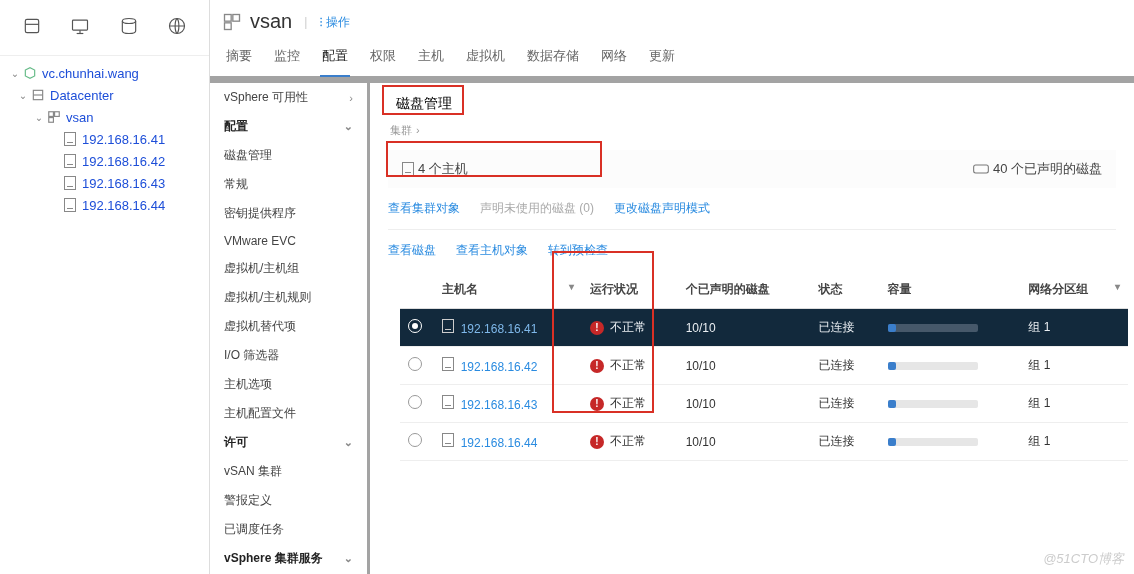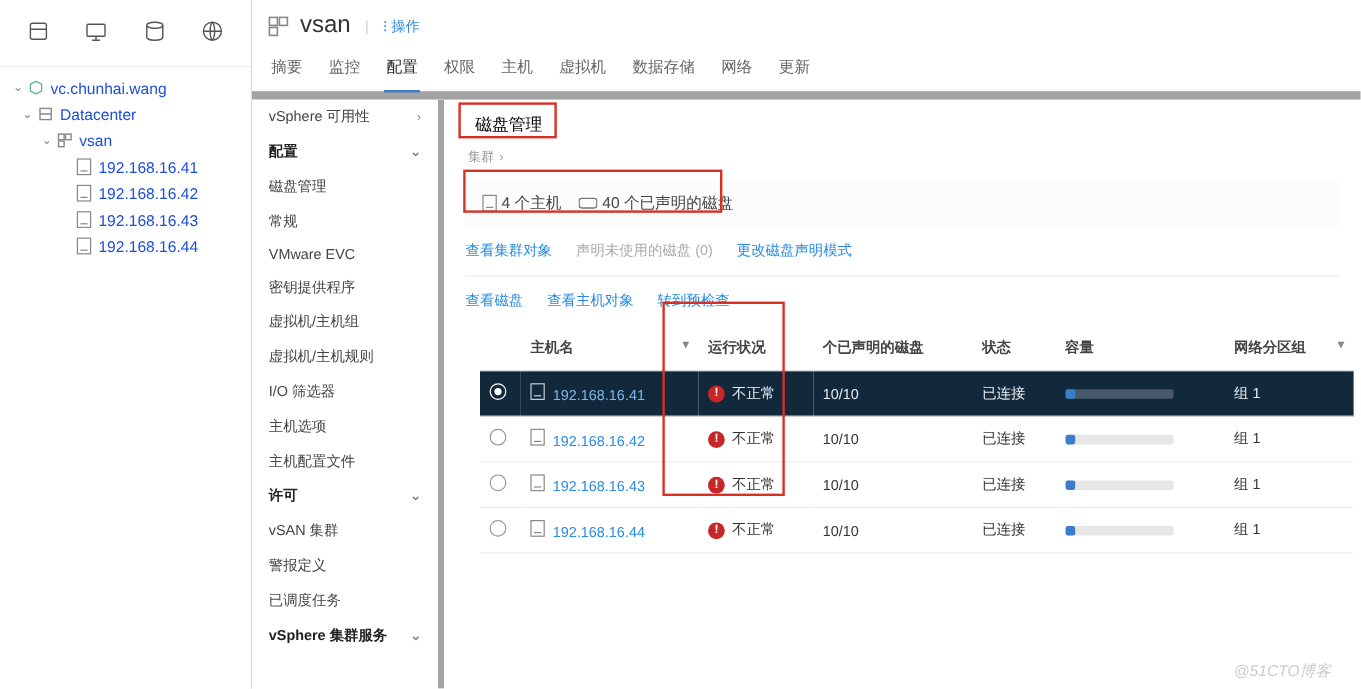--- a/index.html
+++ b/index.html
@@ -13,40 +13,40 @@
   .tree { padding: 6px 4px; font-size: 13px; color: #2a5caa; overflow: auto; flex: 1; }
   .tree-row { display: flex; align-items: center; height: 22px; padding-left: 4px; cursor: pointer; }
   .tree-caret { width: 14px; height: 14px; display: inline-flex; align-items: center; justify-content: center; color: #888; font-size: 10px; }
   .tree-icon { width: 16px; height: 16px; margin-right: 4px; display: inline-flex; align-items: center; justify-content: center; }
   .lvl1 { padding-left: 12px; }
   .lvl2 { padding-left: 28px; }
   .lvl3 { padding-left: 44px; }
   .tree-label { color: #1d4ed8; }
   
   
-  .mid-panel { width: 160px; border-right: 5px solid #a3a3a3; background: #fff; overflow: auto; font-size: 12px; }
+  .mid-panel { width: 160px; border-right: 3px solid #a3a3a3; background: #fff; overflow: auto; font-size: 12px; }
   .mid-item { padding: 6px 14px; color: #444; cursor: pointer; display: flex; justify-content: space-between; align-items: center; }
   .mid-header { font-weight: 700; color: #222; }
   .mid-caret { color: #888; font-size: 11px; }
   
   
   .main { flex: 1; display: flex; flex-direction: column; overflow: hidden; }
   .title-bar { display: flex; align-items: center; padding: 10px 12px 8px 12px; gap: 12px; }
   .title-bar h1 { font-size: 20px; font-weight: 400; color: #333; display: flex; align-items: center; gap: 8px;}
   .actions-link { color: #2a8be0; font-size: 12px; cursor: pointer; }
   .tabs { display: flex; gap: 18px; padding: 0 14px; border-bottom: 7px solid #a3a3a3; font-size: 13px; color: #666; }
   .tab { padding: 6px 2px 10px 2px; cursor: pointer; }
   .tab.active { color: #222; border-bottom: 2px solid #3a7ecb; margin-bottom: -1px; }
   
   .content { flex: 1; padding: 0 0 0 0; overflow: auto; position: relative; }
   .sec-title { margin: 6px 0 0 16px; padding: 6px 10px; font-size: 14px; color: #000000; display: inline-block; }
   .crumbs { padding: 4px 20px; color: #999; font-size: 11px; }
   .crumbs .ch { margin-left: 4px; }
   
-  .summary-box { margin: 8px 18px 4px 18px; padding: 10px 14px; display: flex; align-items: center; gap: 14px; font-size: 13px; color: #444; background: #fcfcfc; }
+  .summary-box { margin: 8px 18px 4px 18px; padding: 10px 14px; display: flex; align-items: center; gap: 14px; font-size: 13px; color: #444; background: #fcfcfc; justify-content: space-between; }
   .summary-box .hostic, .summary-box .diskic { display:inline-flex; align-items:center; gap:4px; }
   
   .linkrow { padding: 8px 18px; display: flex; gap: 20px; font-size: 12px; }
   .linkrow a { color: #2a8be0; text-decoration: none; cursor: pointer; }
   .linkrow .disabled { color: #aaa; }
   .divider { height: 1px; background: #eee; margin: 4px 18px; }
   
   
   table { width: calc(100% - 36px); margin: 4px 30px; border-collapse: collapse; font-size: 12px; }
   th { text-align: left; padding: 10px 8px; border-bottom: 1px solid #ddd; color: #444; font-weight: 600; background: #fff; }
@@ -59,21 +59,21 @@
   tr.sel .radio { border-color: #fff; }
   tr.sel .radio::after { content:""; width:6px; height:6px; background:#fff; border-radius:50%; position:absolute; top:3px; left:3px; }
   .warn { display: inline-flex; align-items: center; gap: 6px; }
   .warn-ic { width: 14px; height: 14px; background: #c62828; border-radius: 50%; display: inline-flex; align-items:center; justify-content:center; color:#fff; font-size:10px; font-weight:bold;}
   .cap { width: 90px; height: 8px; background: #e6e6e6; border-radius: 2px; position: relative; display:inline-block; vertical-align:middle;}
   .cap .fill { position:absolute; left:0; top:0; bottom:0; width:8px; background:#3a7ecb; border-radius:2px; }
   tr.sel .cap { background:#46586a; }
   
   
   .hl { position: absolute; border: 2px solid #d93025; pointer-events: none; }
-  .watermark { position: absolute; right: 25px; bottom: 6px; color: #ccc; font-size: 13px; font-style: italic; }
+  .watermark { position: absolute; right: 10px; bottom: 6px; color: #ccc; font-size: 13px; font-style: italic; }
   
   .hosticon { width:12px; height:14px; border:1px solid #888; display:inline-block; position:relative;}
   .hosticon::after { content:""; position:absolute; left:2px; right:2px; bottom:2px; height:1px; background:#888;}
   tr.sel .hosticon { border-color:#ccc; }
   tr.sel .hosticon::after { background:#ccc; }
 </style>
 </head>
 <body>
 
 <div class="root">
@@ -191,24 +191,25 @@
         <div class="mid-item">
             <span>vSphere 可用性</span>
             <span class="mid-caret">›</span>
           </div>
         <div class="mid-item mid-header">
             <span>配置</span>
             <span class="mid-caret">⌄</span>
           </div>
         <div class="mid-item">磁盘管理</div>
         <div class="mid-item">常规</div>
+        <div class="mid-item">密钥提供程序</div>
         <div class="mid-item">VMware EVC</div>
-        <div class="mid-item">密钥提供程序</div>
         <div class="mid-item">虚拟机/主机组</div>
         <div class="mid-item">虚拟机/主机规则</div>
+        <div class="mid-item">虚拟机替代项</div>
         <div class="mid-item">I/O 筛选器</div>
         <div class="mid-item">主机选项</div>
         <div class="mid-item">主机配置文件</div>
         <div class="mid-item mid-header">
             <span>许可</span>
             <span class="mid-caret">⌄</span>
           </div>
         <div class="mid-item">vSAN 集群</div>
         <div class="mid-item">警报定义</div>
         <div class="mid-item">已调度任务</div>

